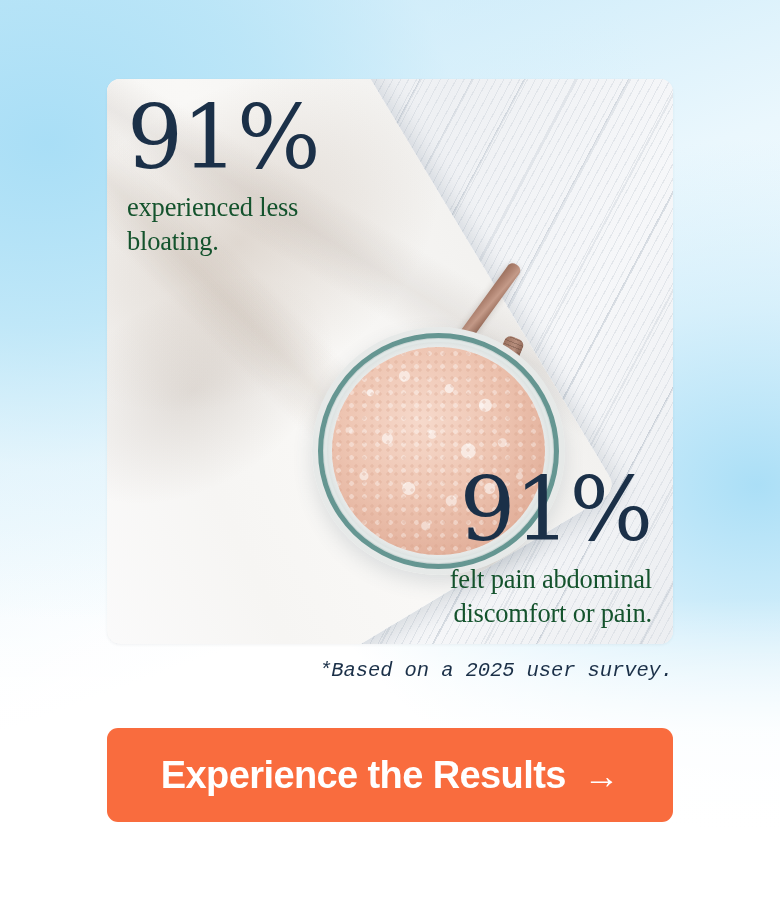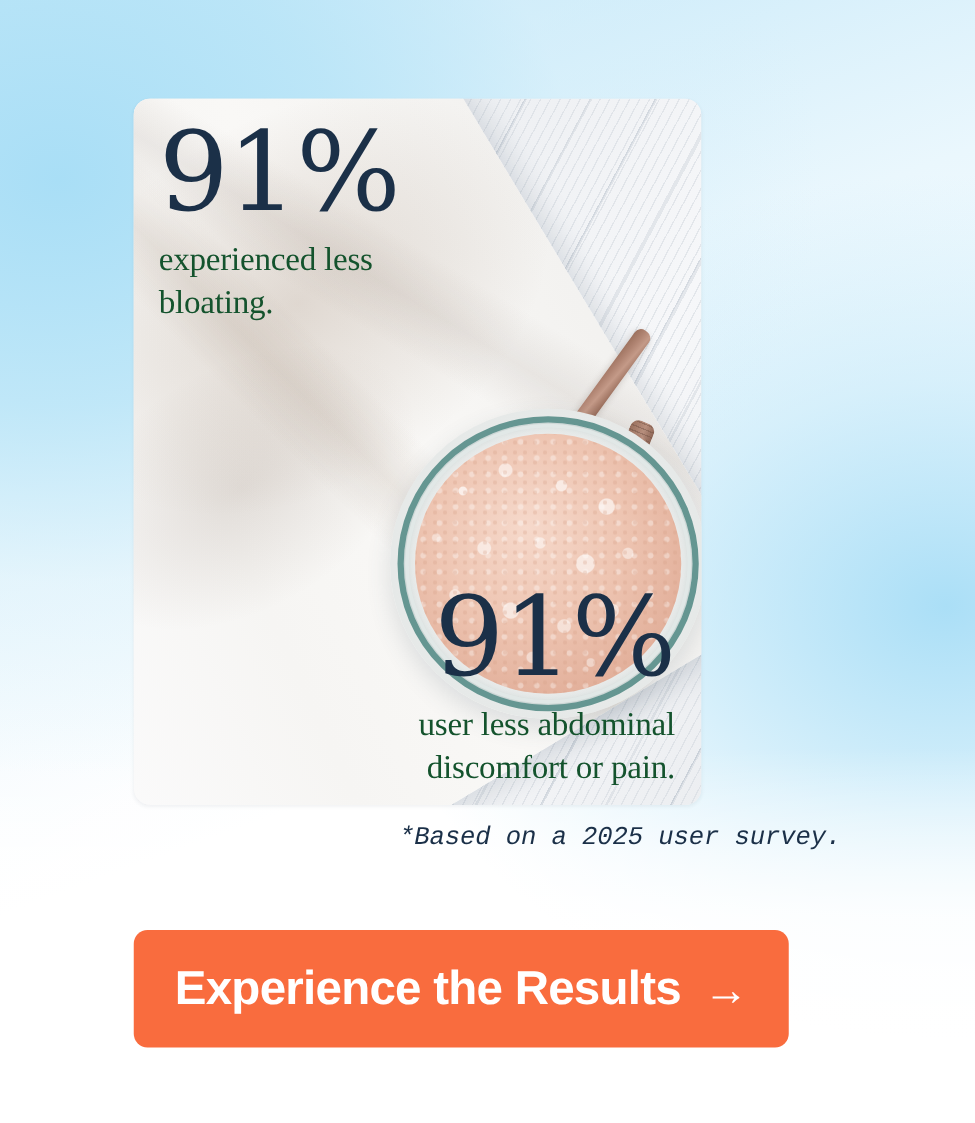--- a/index.html
+++ b/index.html
@@ -31,21 +31,21 @@
     position:absolute;
     left:0; right:0; bottom:0; height:300px;
     background: linear-gradient(to bottom, rgba(255,255,255,0) 0%, rgba(255,255,255,0.85) 45%, #ffffff 100%);
   }
 
   
   .stats-card {
     position: absolute;
     left: 107px;
     top: 79px;
-    width: 454px;
+    width: 566px;
     height: 565px;
     border-radius: 13px;
     overflow: hidden;
     background: #f4f5f7;
     box-shadow: 0 1px 3px rgba(30,50,70,0.06);
   }
 
   
   .photo-wood {
     position:absolute; inset:0;
@@ -216,22 +216,22 @@
     font-style: italic;
     font-size: 20.5px;
     letter-spacing: -0.1px;
     color: #1b3048;
   }
 
   
   .cta {
     position:absolute;
     left: 107px;
-    top: 744px;
-    width: 524px;
+    top: 728px;
+    width: 566px;
     height: 94px;
     border: none;
     border-radius: 11px;
     background: #f96c3e;
     color: #ffffff;
     font-family: "Liberation Sans", sans-serif;
     font-weight: bold;
     font-size: 38px;
     letter-spacing: -0.6px;
     display:flex;
@@ -267,21 +267,21 @@
   </div>
 
   <div class="stat stat-top">
     <div class="stat-pct">91%</div>
     <div class="stat-desc">experienced less
 bloating.</div>
   </div>
 
   <div class="stat stat-bottom">
     <div class="stat-pct">91%</div>
-    <div class="stat-desc">user less abdominal
+    <div class="stat-desc">felt pain abdominal
 discomfort or pain.</div>
   </div>
 
 </section>
 
 <div class="footnote">*Based on a 2025 user survey.</div>
 
 <button class="cta">
   <span>Experience the Results</span>
   <span class="cta-arrow">→</span>

